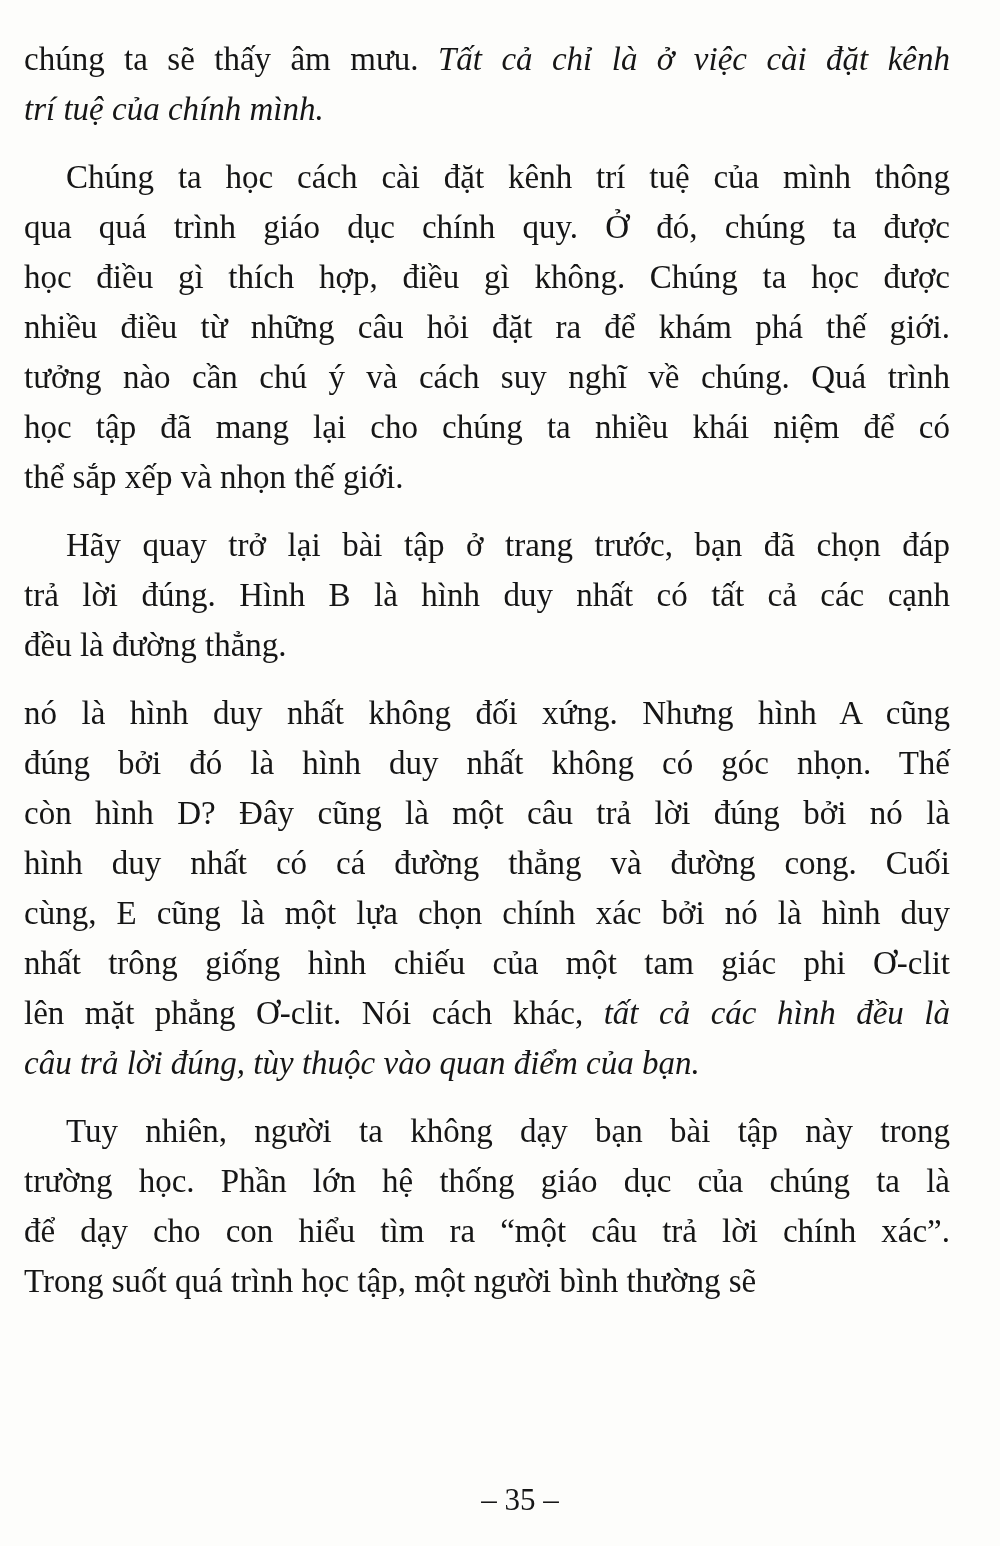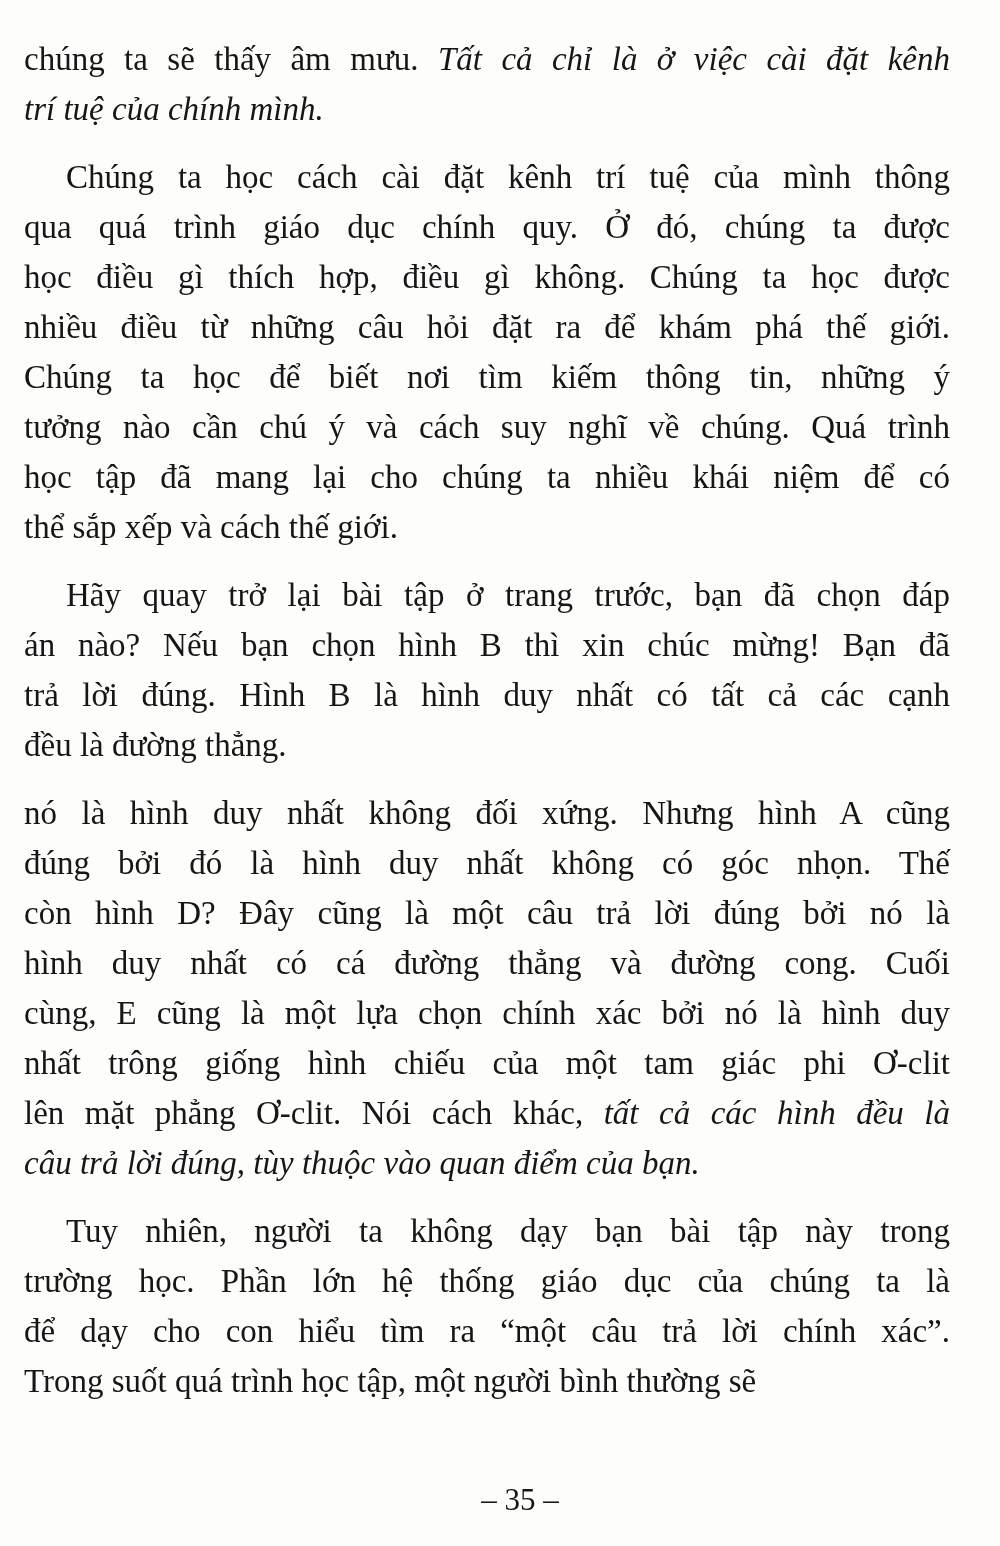--- a/index.html
+++ b/index.html
@@ -50,29 +50,27 @@
     <div class="para">
       <div class="line"><span>chúng ta sẽ thấy âm mưu. </span><span class="italic">Tất cả chỉ là ở việc cài đặt kênh</span></div>
       <div class="line last"><span class="italic">trí tuệ của chính mình.</span></div>
     </div>
 
     <div class="para">
       <div class="line first-indent"><span>Chúng ta học cách cài đặt kênh trí tuệ của mình thông</span></div>
       <div class="line"><span>qua quá trình giáo dục chính quy. Ở đó, chúng ta được</span></div>
       <div class="line"><span>học điều gì thích hợp, điều gì không. Chúng ta học được</span></div>
       <div class="line"><span>nhiều điều từ những câu hỏi đặt ra để khám phá thế giới.</span></div>
-      <div class="line"><span>Chúng ta học để biết nơi tìm kiếm thông tin, những ý</span></div>
       <div class="line"><span>tưởng nào cần chú ý và cách suy nghĩ về chúng. Quá trình</span></div>
       <div class="line"><span>học tập đã mang lại cho chúng ta nhiều khái niệm để có</span></div>
-      <div class="line last"><span>thể sắp xếp và cách thế giới.</span></div>
+      <div class="line last"><span>thể sắp xếp và nhọn thế giới.</span></div>
     </div>
 
     <div class="para">
       <div class="line first-indent"><span>Hãy quay trở lại bài tập ở trang trước, bạn đã chọn đáp</span></div>
-      <div class="line"><span>án nào? Nếu bạn chọn hình B thì xin chúc mừng! Bạn đã</span></div>
       <div class="line"><span>trả lời đúng. Hình B là hình duy nhất có tất cả các cạnh</span></div>
       <div class="line last"><span>đều là đường thẳng.</span></div>
     </div>
 
     <div class="para">
       <div class="line"><span>nó là hình duy nhất không đối xứng. Nhưng hình A cũng</span></div>
       <div class="line"><span>đúng bởi đó là hình duy nhất không có góc nhọn. Thế</span></div>
       <div class="line"><span>còn hình D? Đây cũng là một câu trả lời đúng bởi nó là</span></div>
       <div class="line"><span>hình duy nhất có cá đường thẳng và đường cong. Cuối</span></div>
       <div class="line"><span>cùng, E cũng là một lựa chọn chính xác bởi nó là hình duy</span></div>

